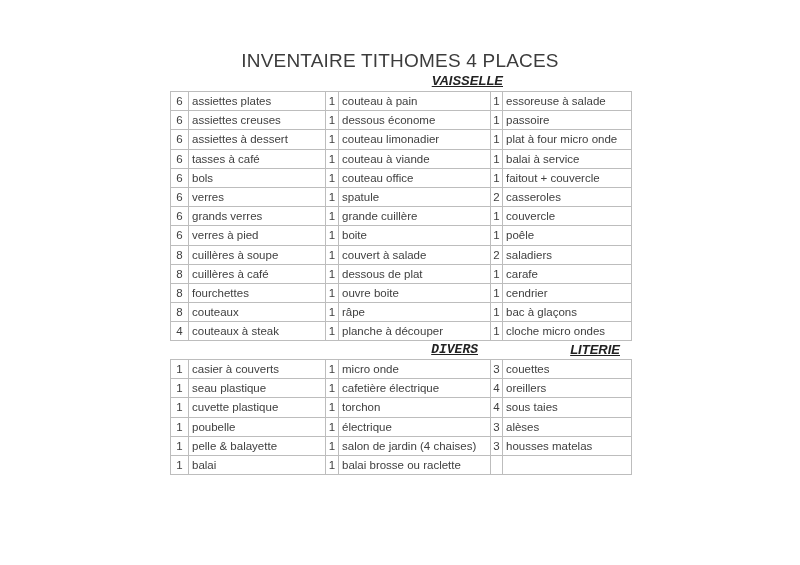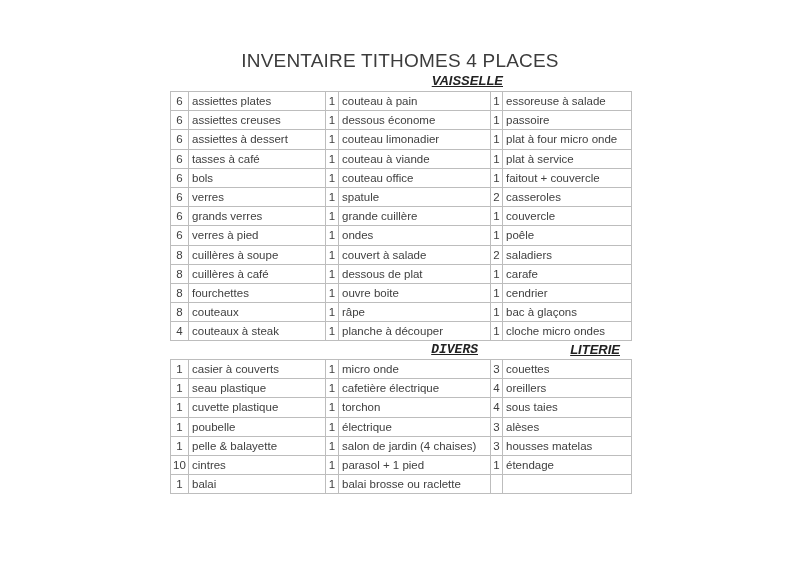--- a/index.html
+++ b/index.html
@@ -52,21 +52,21 @@
         <td>couteau limonadier</td>
         <td class="q">1</td>
         <td>plat à four micro onde</td>
       </tr>
       <tr>
         <td class="q">6</td>
         <td>tasses à café</td>
         <td class="q">1</td>
         <td>couteau à viande</td>
         <td class="q">1</td>
-        <td>plat à service</td>
+        <td>balai à service</td>
       </tr>
       <tr>
         <td class="q">6</td>
         <td>bols</td>
         <td class="q">1</td>
         <td>couteau office</td>
         <td class="q">1</td>
         <td>faitout + couvercle</td>
       </tr>
       <tr>
@@ -82,21 +82,21 @@
         <td>grands verres</td>
         <td class="q">1</td>
         <td>grande cuillère</td>
         <td class="q">1</td>
         <td>couvercle</td>
       </tr>
       <tr>
         <td class="q">6</td>
         <td>verres à pied</td>
         <td class="q">1</td>
-        <td>ondes</td>
+        <td>boite</td>
         <td class="q">1</td>
         <td>poêle</td>
       </tr>
       <tr>
         <td class="q">8</td>
         <td>cuillères à soupe</td>
         <td class="q">1</td>
         <td>couvert à salade</td>
         <td class="q">2</td>
         <td>saladiers</td>
@@ -183,28 +183,20 @@
       </tr>
       <tr>
         <td class="q">1</td>
         <td>pelle &amp; balayette</td>
         <td class="q">1</td>
         <td>salon de jardin (4 chaises)</td>
         <td class="q">3</td>
         <td>housses matelas</td>
       </tr>
       <tr>
-        <td class="q">10</td>
-        <td>cintres</td>
-        <td class="q">1</td>
-        <td>parasol + 1 pied</td>
-        <td class="q">1</td>
-        <td>étendage</td>
-      </tr>
-      <tr>
         <td class="q">1</td>
         <td>balai</td>
         <td class="q">1</td>
         <td>balai brosse ou raclette</td>
         <td class="q"></td>
         <td></td>
       </tr>
     </tbody>
 </table>
 

